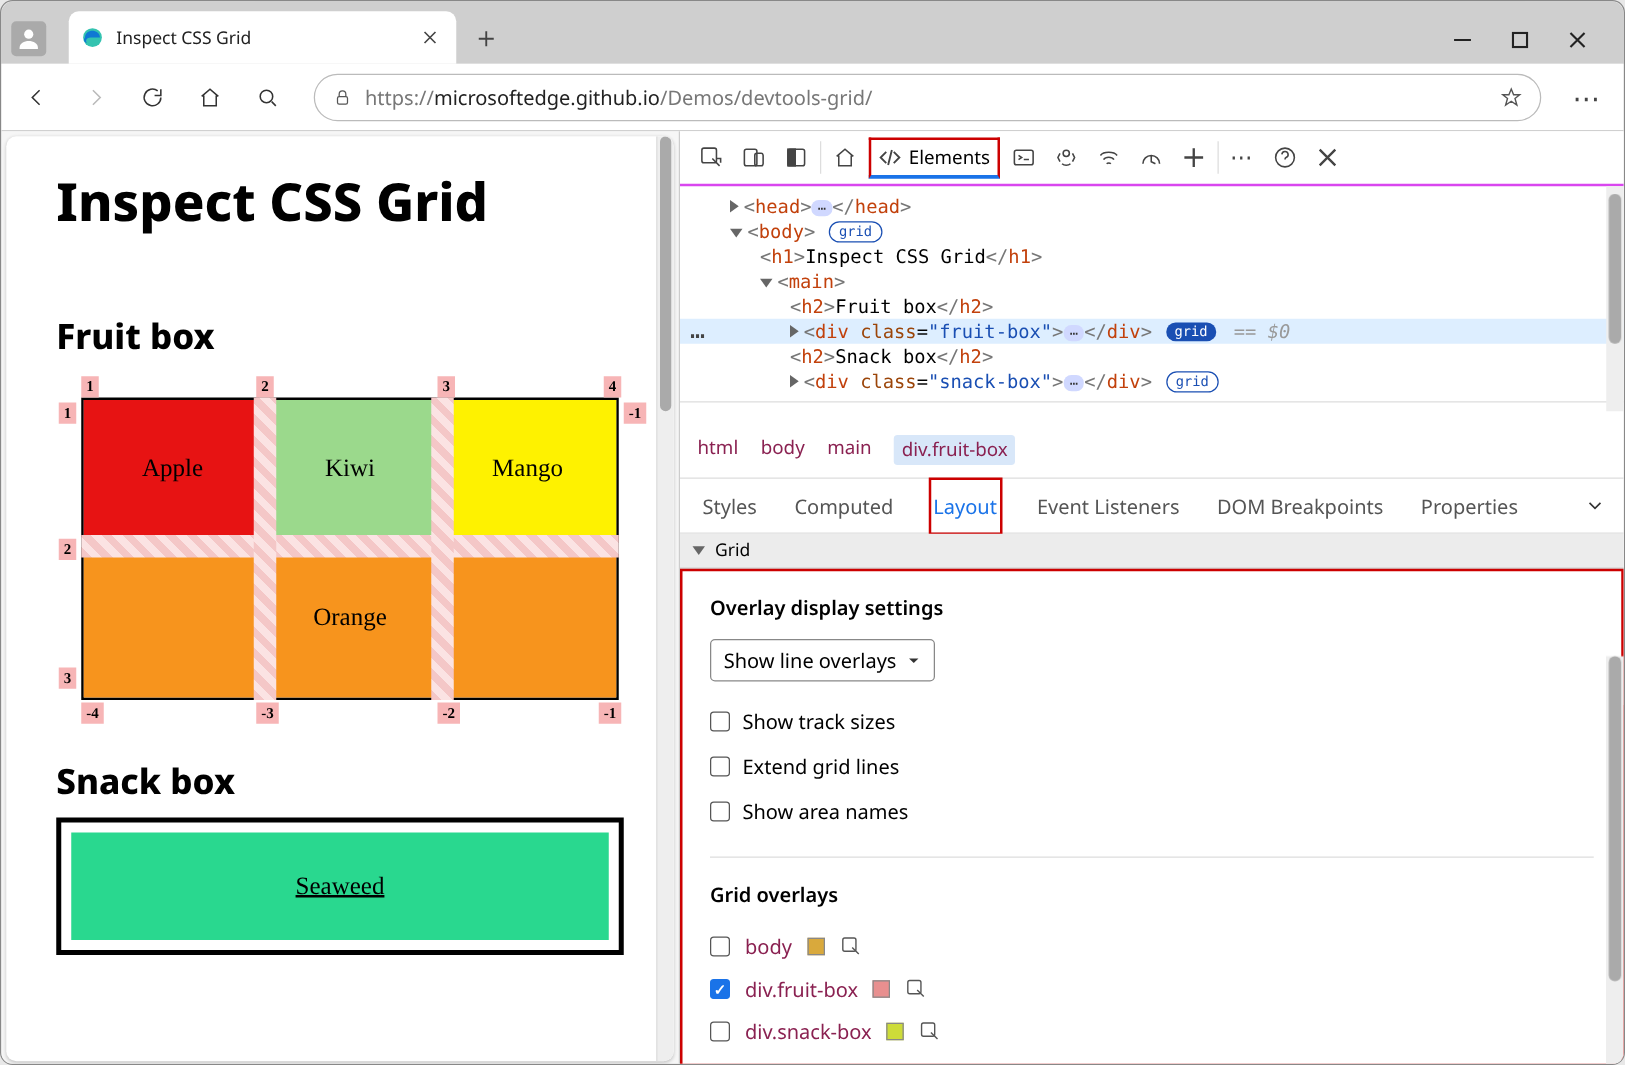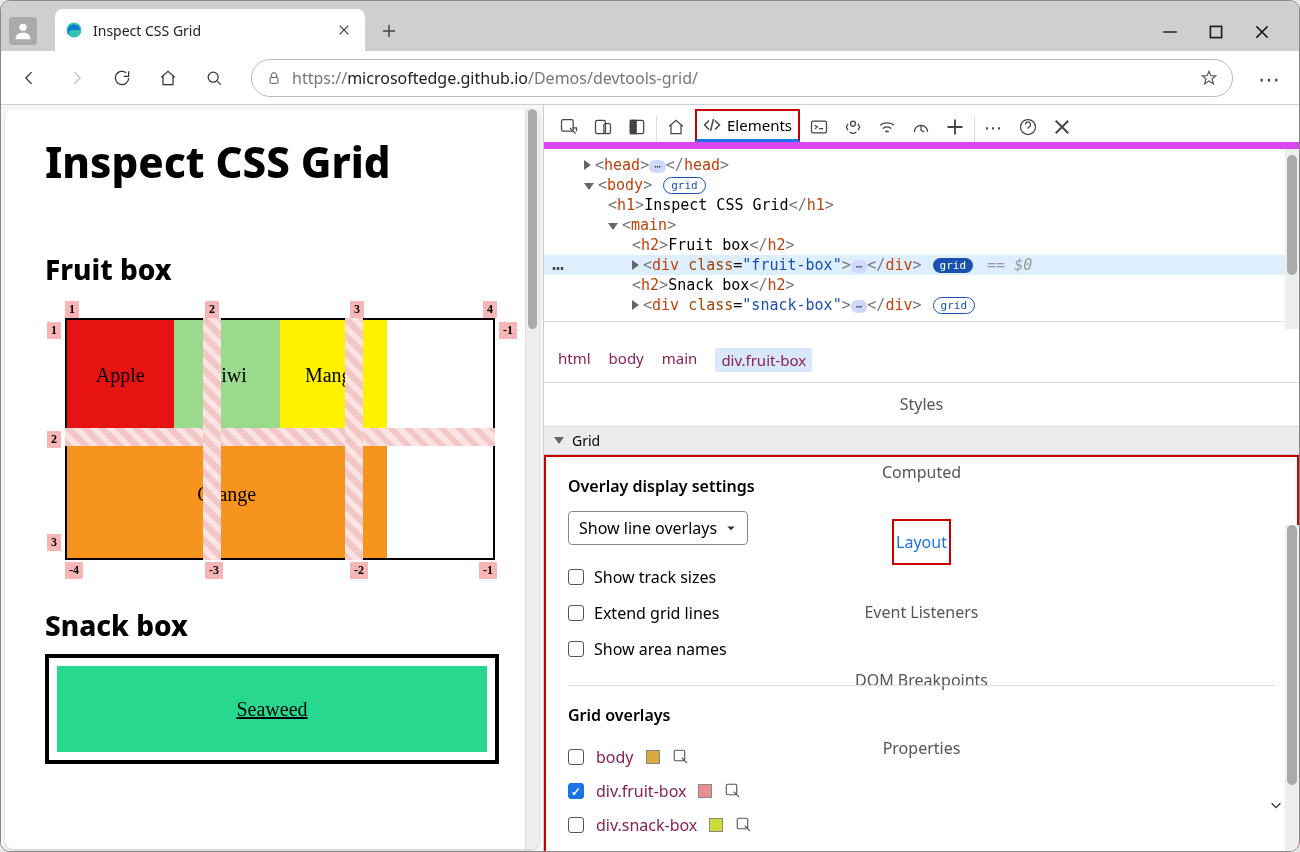--- a/index.html
+++ b/index.html
@@ -116,21 +116,21 @@
     font-family: Georgia, 'Times New Roman', serif;
   }
   .page-content h1 { font-size: 42px; font-weight: 800; margin-bottom: 60px; font-family: system-ui, sans-serif; }
   .page-content h2 { font-size: 28px; font-weight: 800; margin: 18px 0 10px; font-family: system-ui, sans-serif; }
 
   .fruit-grid-wrap { position: relative; height: 290px; }
   .fruit-grid {
     position: absolute; left: 20px; top: 20px; width: 430px; height: 242px;
     border: 2.5px solid #000;
     display: grid;
-    grid-template-columns: 1fr 1fr 1fr 1fr;
+    grid-template-columns: 1fr 1fr 1fr;
     grid-template-rows: 110px 1fr;
   }
   .cell { display:flex; align-items:center; justify-content:center; font-size:20px; }
   .apple { background:#e71313;}
   .kiwi { background:#9bd98c;}
   .mango { background:#fef200;}
   .orange { background:#f7941d;}
   .seaweed { background:#29d88f;}
   .gap { position:absolute; background: repeating-linear-gradient(45deg, #f4c7c7 0 6px, #fbe3e3 6px 12px); }
   .num-label {
@@ -149,23 +149,23 @@
   
   .devtools {
     flex: 1;
     background: #fff;
     border-left: 1px solid #ccc;
     display:flex; flex-direction:column;
     position:relative;
   }
   .dt-toolbar {
     height: 44px;
-    display:flex; align-items:flex-end;
+    display:flex; align-items:center;
     padding: 0 10px;
-    border-bottom: 7px solid #d946ef;
+    border-bottom: 2px solid #d946ef;
     gap: 4px;
   }
   .dt-tool { width:30px; height:30px; display:flex;align-items:center;justify-content:center; cursor:pointer;}
   .dt-tool svg { width:20px;height:20px; stroke:#444; stroke-width:1.5; fill:none;}
   .dt-sep { width:1px; height:26px; background:#ddd; }
   .dt-tab {
     display:flex; align-items:center; gap:6px;
     padding: 8px 12px;
     cursor:pointer;
     font-size:15px;
@@ -215,21 +215,20 @@
   .breadcrumb span { cursor:pointer;margin-top:16px; }
   .breadcrumb .sel { background:#d8e7f9; padding:2px 6px; border-radius:3px;}
 
   .subtabs {
     display:flex; gap:26px;
     padding: 0 16px;
     border-bottom: 1px solid #ddd;
     font-size:16px; color:#555;
     align-items:center;
     height: 44px;
-    flex-direction: column;
   }
   .subtab { cursor:pointer; padding: 10px 2px;}
   .subtab.active { color:#1a73e8; }
   .subtabs .caret { margin-left:auto; }
 
   
   .section-hdr {
     background:#ececec;
     font-size:14px;
     padding: 4px 10px;

